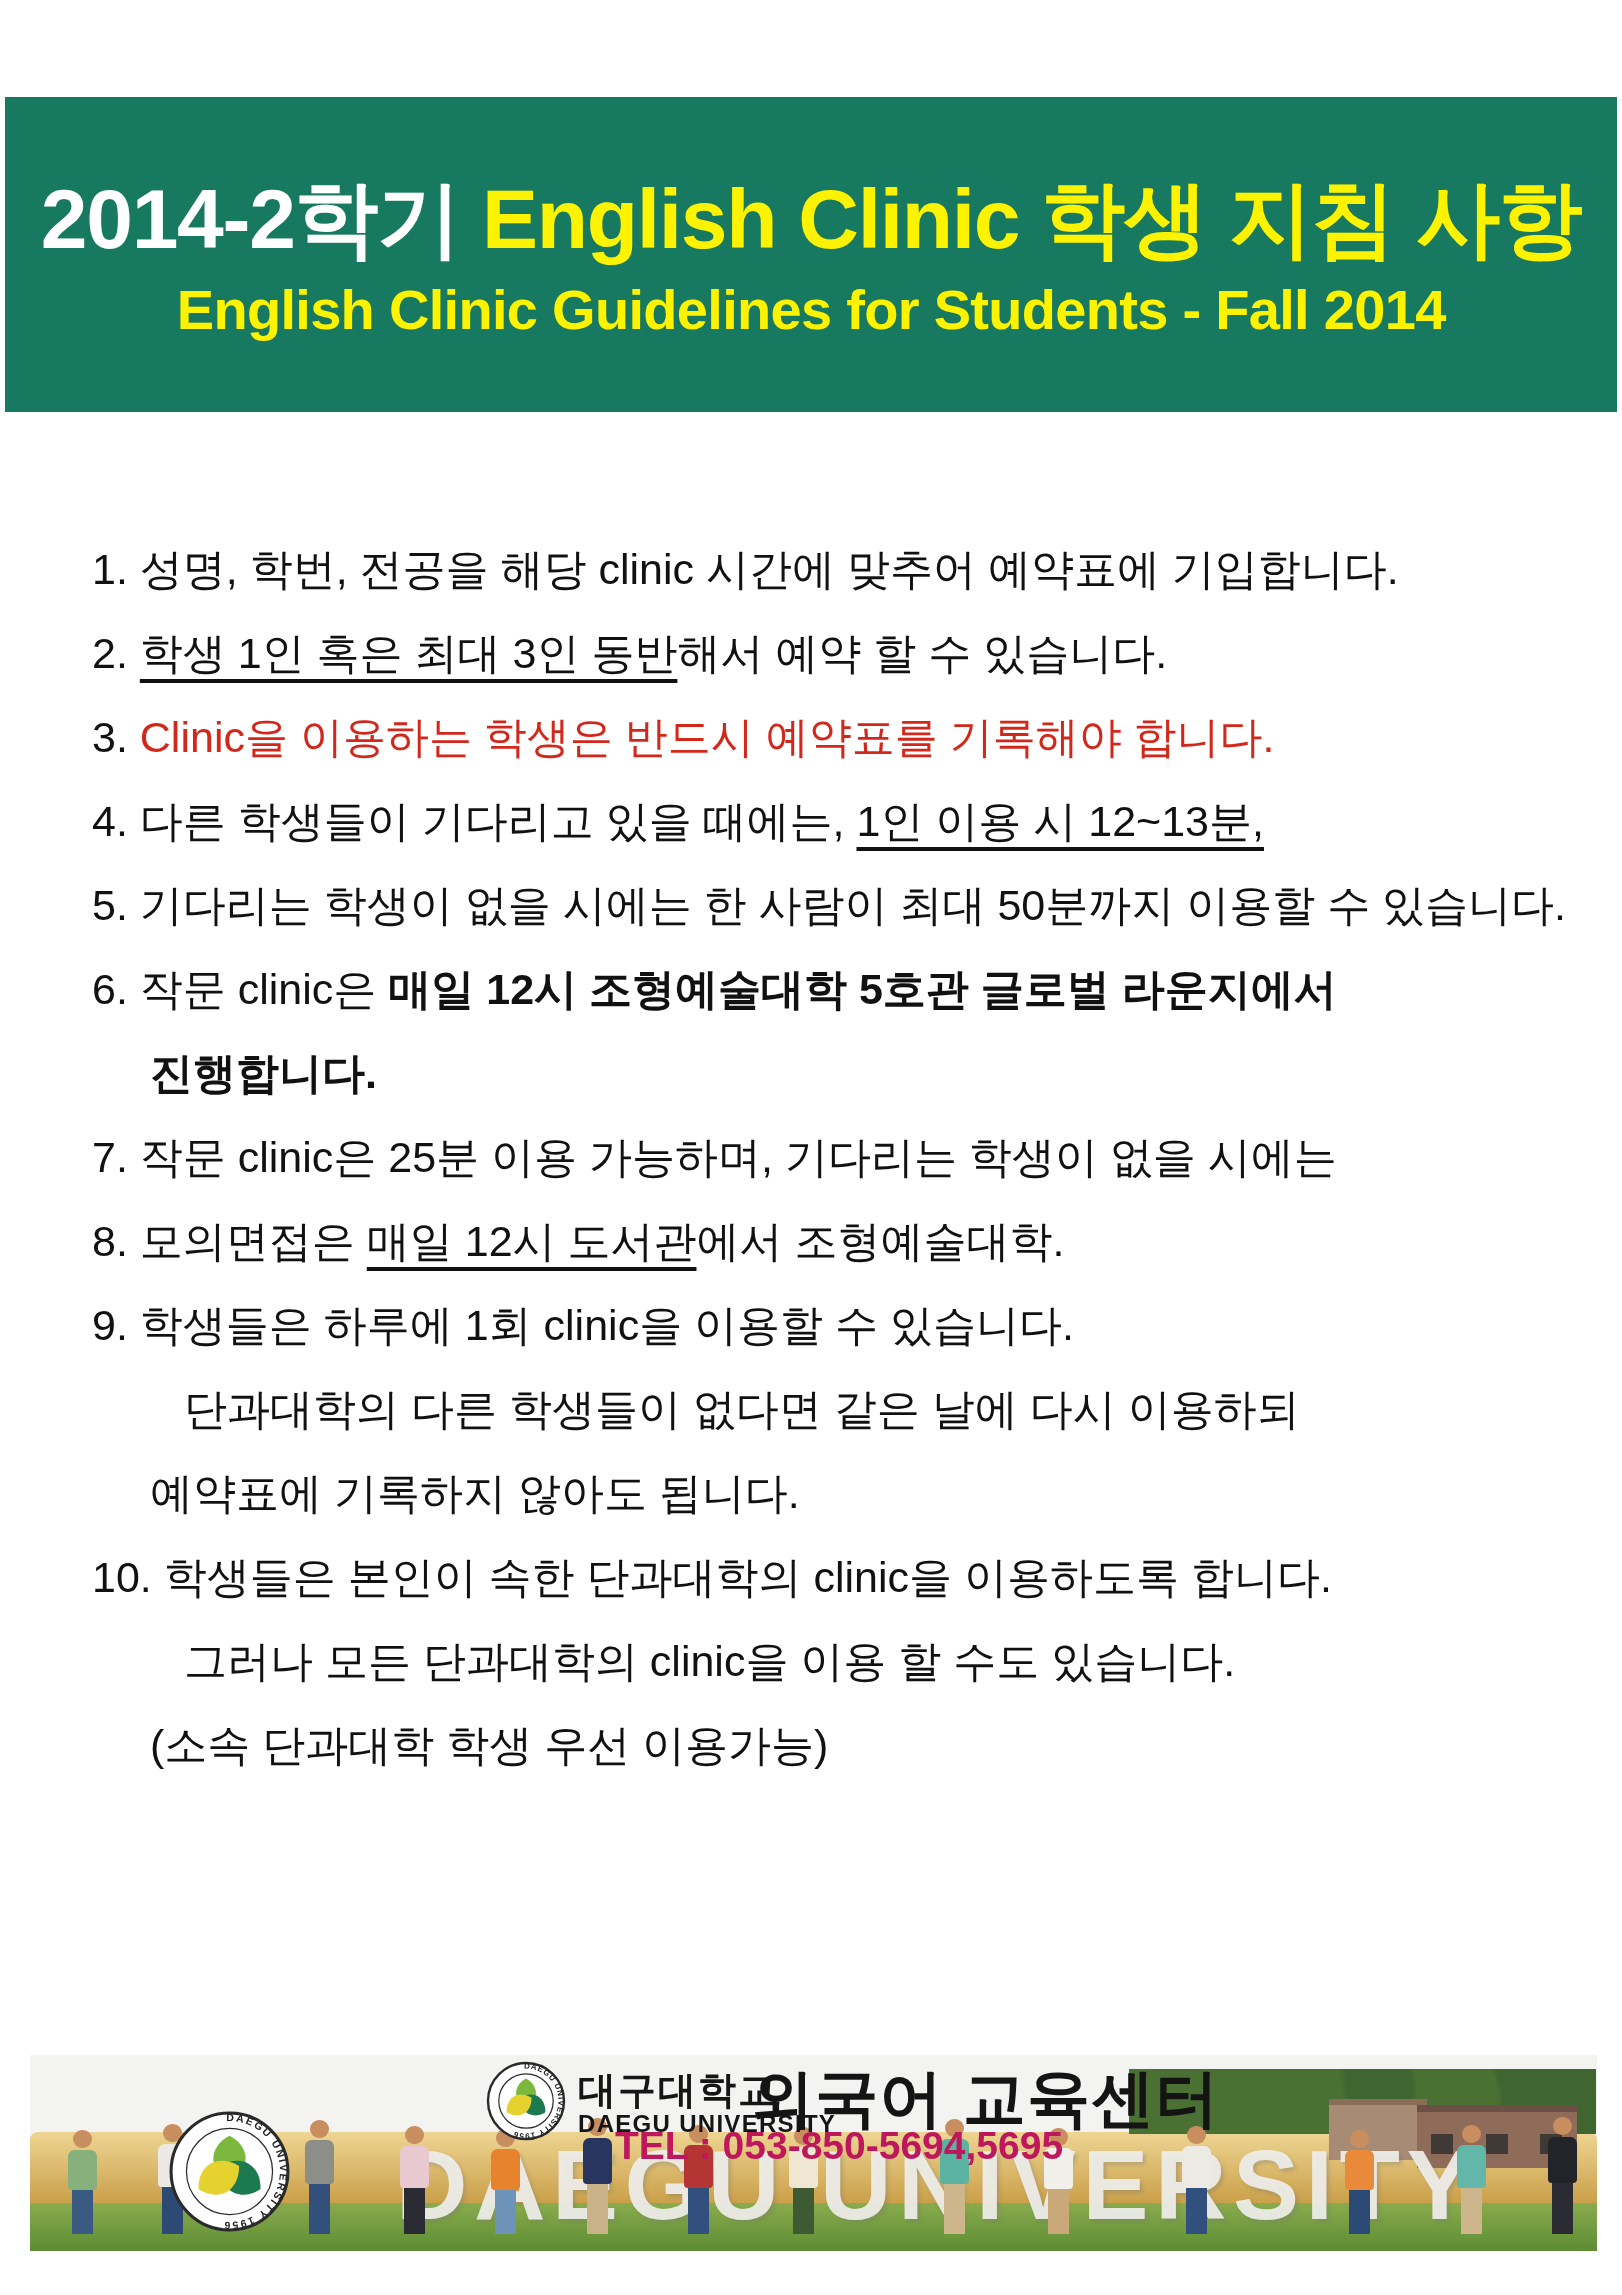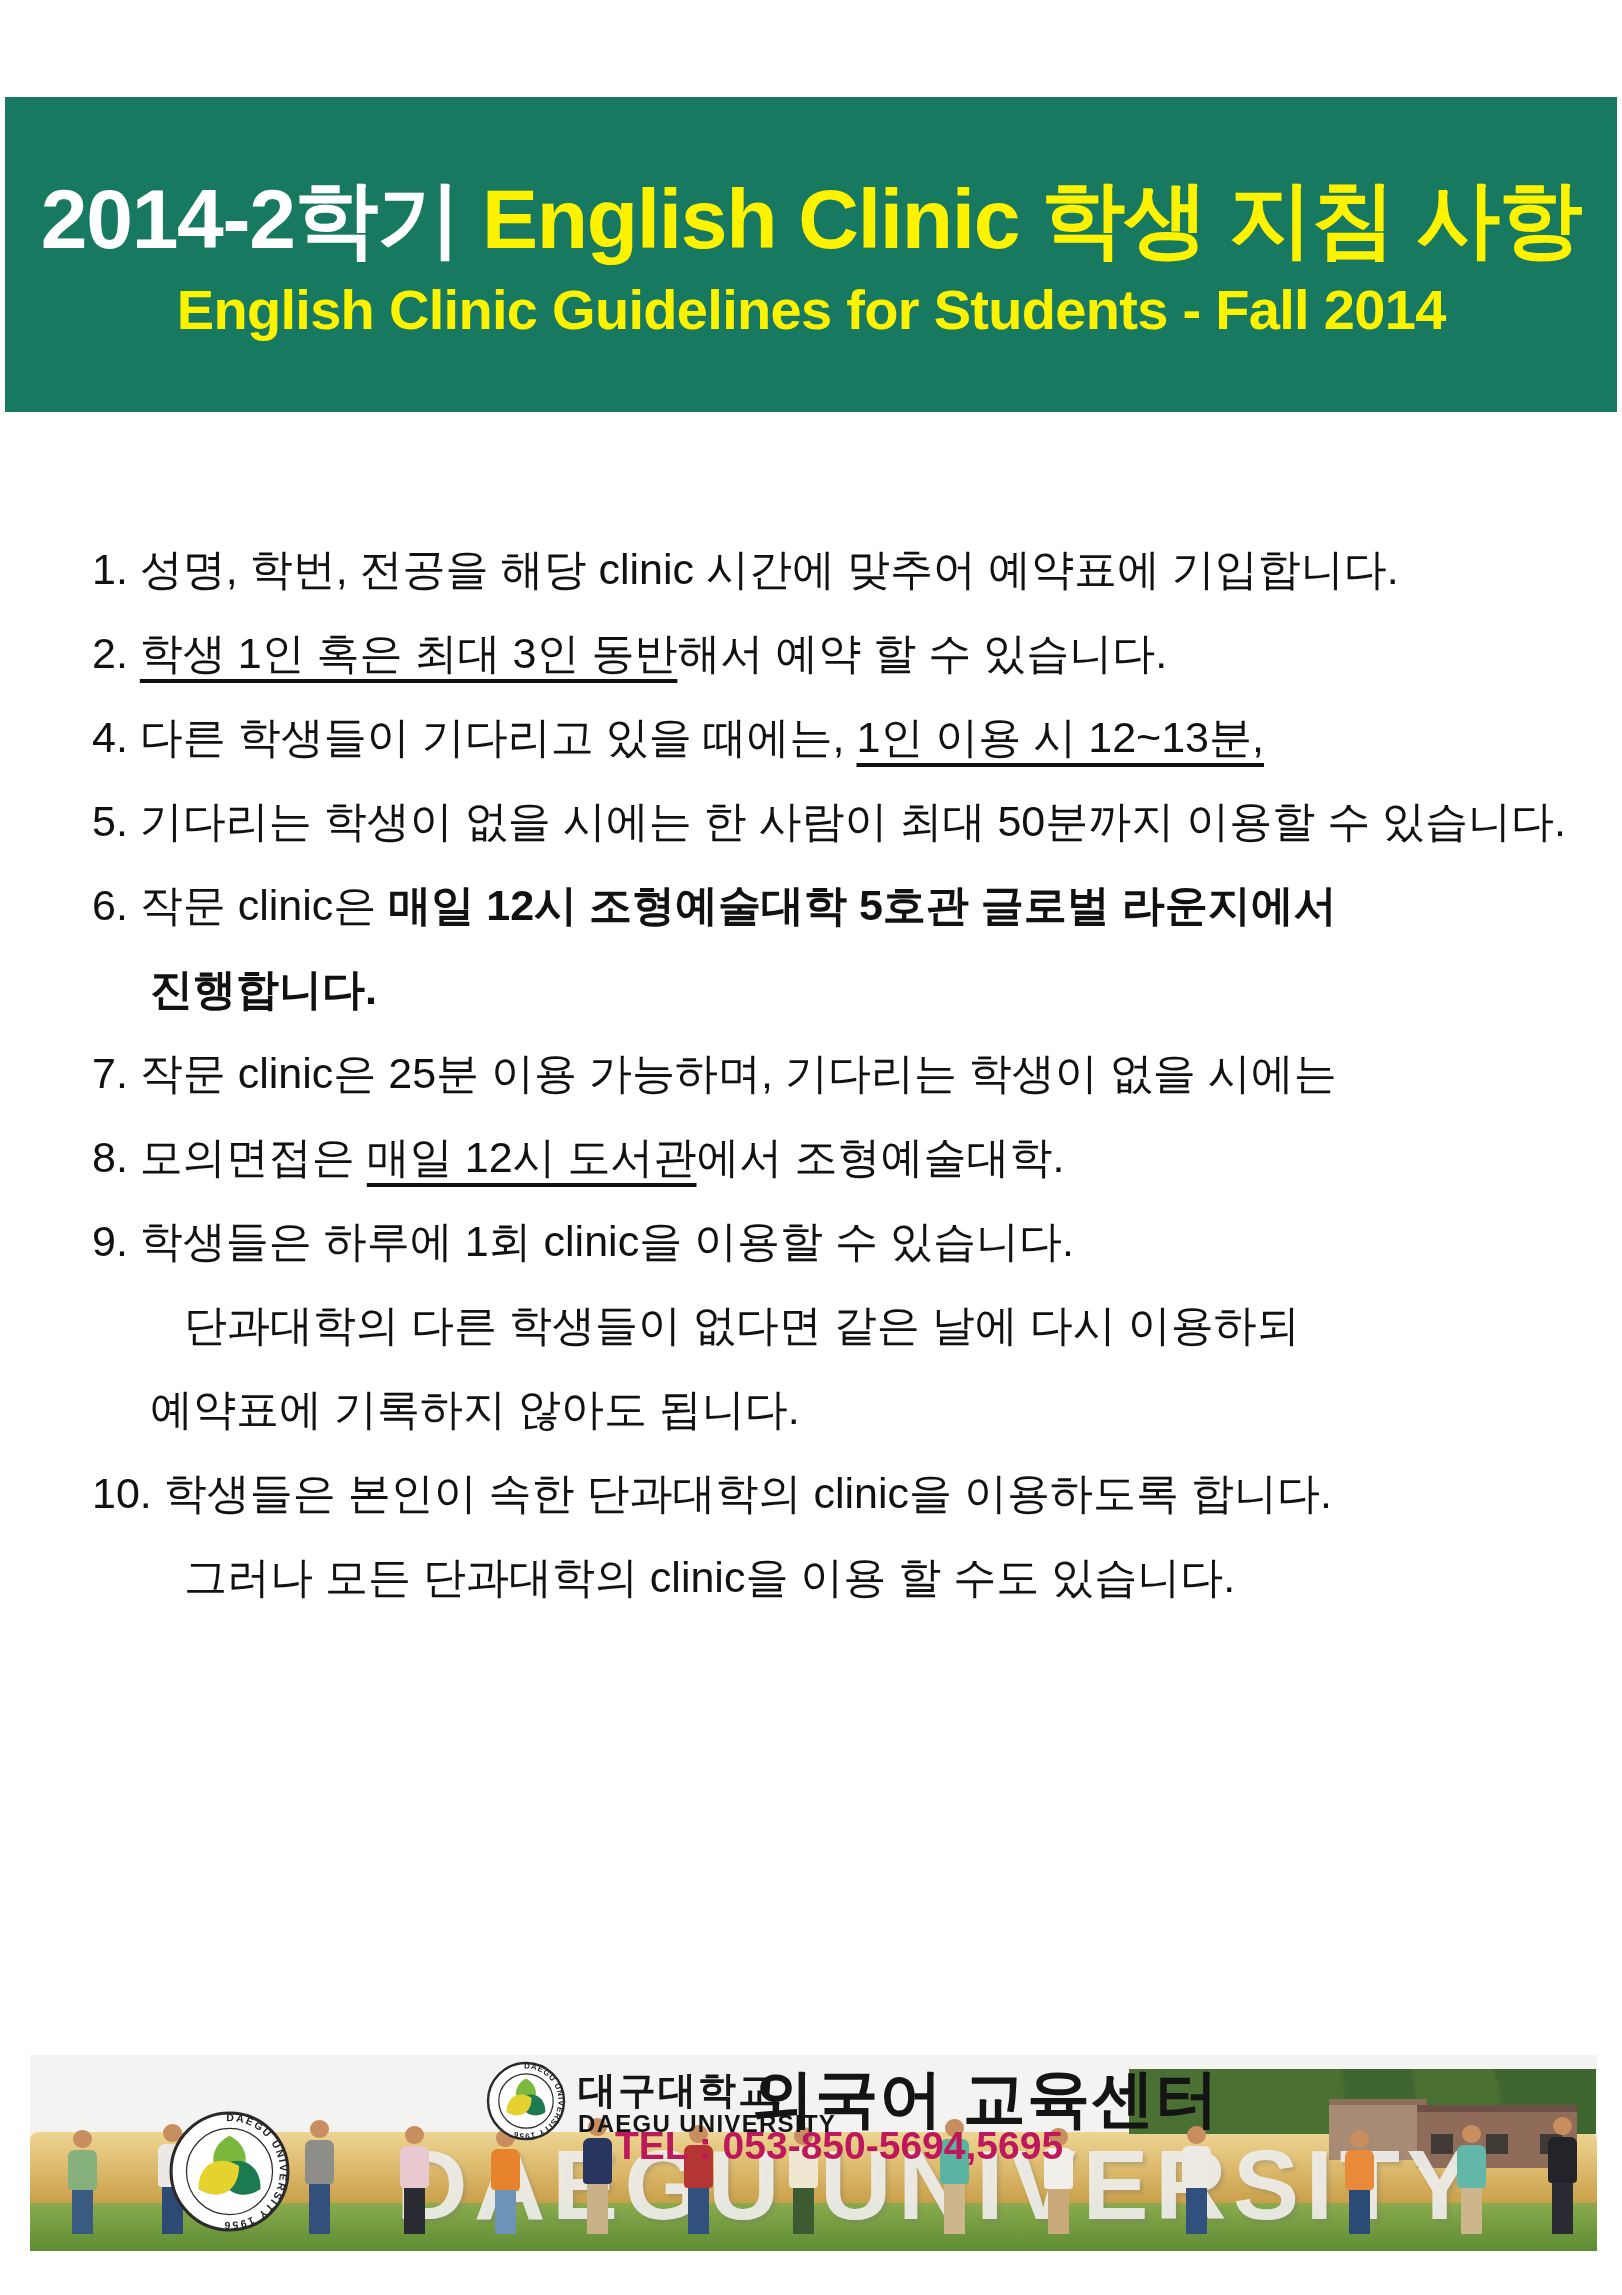--- a/index.html
+++ b/index.html
@@ -87,31 +87,33 @@
   <div class="banner">
     <div class="banner-title">
       <span class="white">2014-2학기 </span><span class="yellow">English Clinic 학생 지침 사항</span>
     </div>
     <div class="banner-subtitle">English Clinic Guidelines for Students - Fall 2014</div>
   </div>
 
   <div class="guidelines">
       <div class="gl-line ind0"><span class="run">1. 성명, 학번, 전공을 해당 clinic 시간에 맞추어 예약표에 기입합니다.</span></div>
       <div class="gl-line ind0"><span class="run">2. </span><span class="run ul">학생 1인 혹은 최대 3인 동반</span><span class="run">해서 예약 할 수 있습니다.</span></div>
+      <div class="gl-line ind0"><span class="run">3. </span><span class="run red">Clinic을 이용하는 학생은 반드시 예약표를 기록해야 합니다.</span></div>
       <div class="gl-line ind0"><span class="run">4. 다른 학생들이 기다리고 있을 때에는, </span><span class="run ul">1인 이용 시 12~13분,</span></div>
       <div class="gl-line ind0"><span class="run">5. 기다리는 학생이 없을 시에는 한 사람이 최대 50분까지 이용할 수 있습니다.</span></div>
       <div class="gl-line ind0"><span class="run">6. 작문 clinic은 </span><span class="run bold">매일 12시 조형예술대학 5호관 글로벌 라운지에서</span></div>
       <div class="gl-line ind1"><span class="run bold">진행합니다.</span></div>
       <div class="gl-line ind0"><span class="run">7. 작문 clinic은 25분 이용 가능하며, 기다리는 학생이 없을 시에는</span></div>
       <div class="gl-line ind0"><span class="run">8. 모의면접은 </span><span class="run ul">매일 12시 도서관</span><span class="run">에서 조형예술대학.</span></div>
       <div class="gl-line ind0"><span class="run">9. 학생들은 하루에 1회 clinic을 이용할 수 있습니다.</span></div>
       <div class="gl-line ind2"><span class="run">단과대학의 다른 학생들이 없다면 같은 날에 다시 이용하되</span></div>
       <div class="gl-line ind1"><span class="run">예약표에 기록하지 않아도 됩니다.</span></div>
       <div class="gl-line ind0"><span class="run">10. 학생들은 본인이 속한 단과대학의 clinic을 이용하도록 합니다.</span></div>
       <div class="gl-line ind2"><span class="run">그러나 모든 단과대학의 clinic을 이용 할 수도 있습니다.</span></div>
+      <div class="gl-line ind1"><span class="run">(소속 단과대학 학생 우선 이용가능)</span></div>
     </div>
 
   <div class="accent-square"></div>
 
   <div class="photo">
     <div class="wheat"></div>
     <div class="grass"></div>
     <div class="treeband"></div>
     <div class="building-tan"></div>
     <div class="building-brown">

